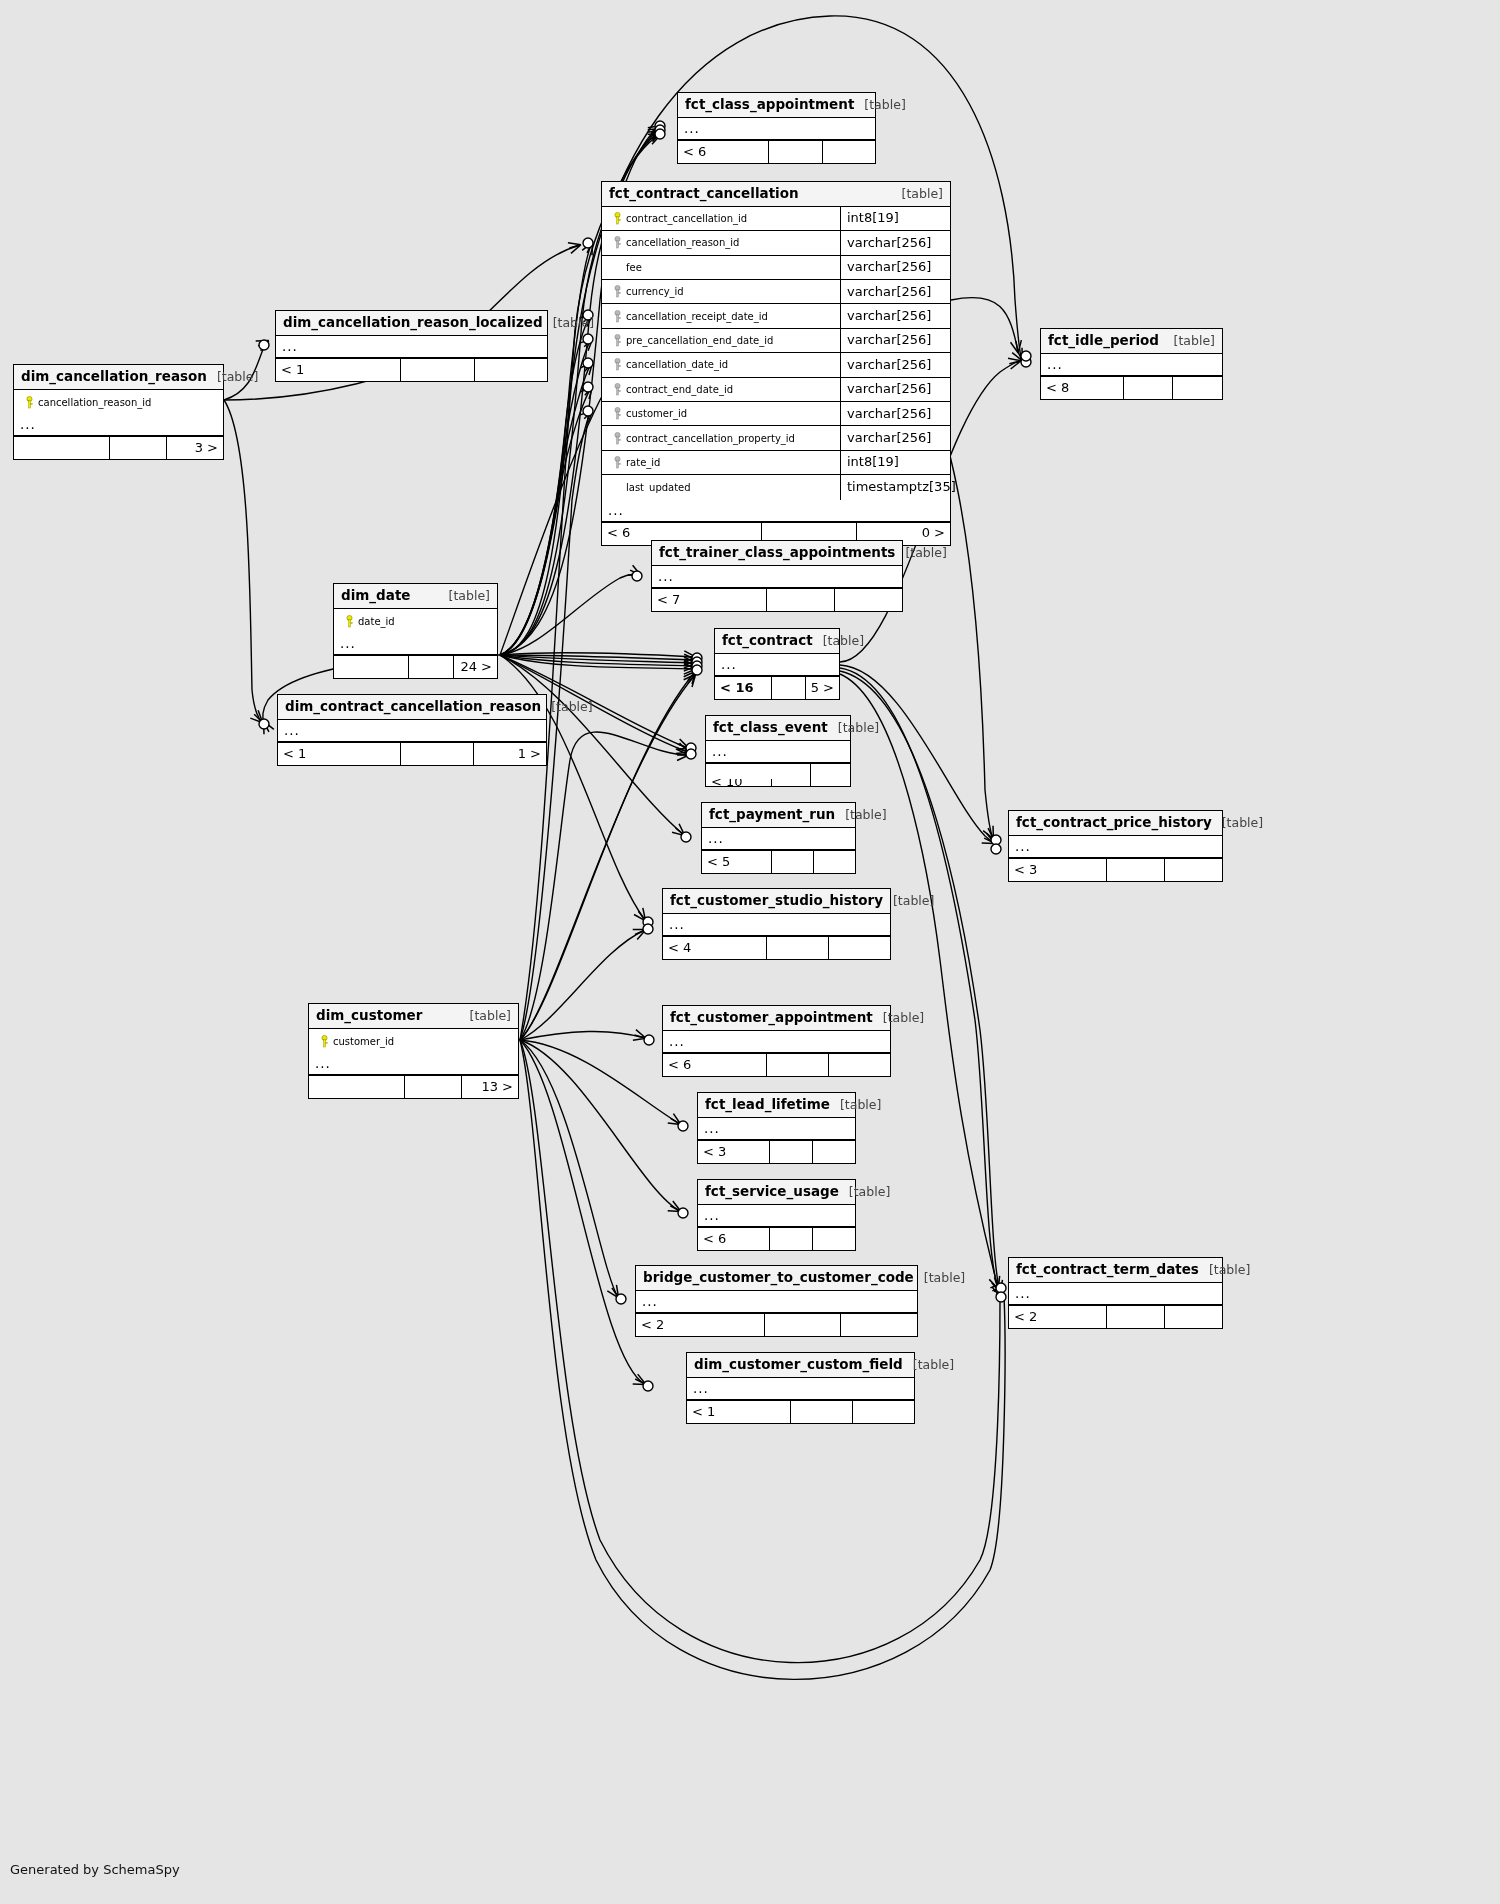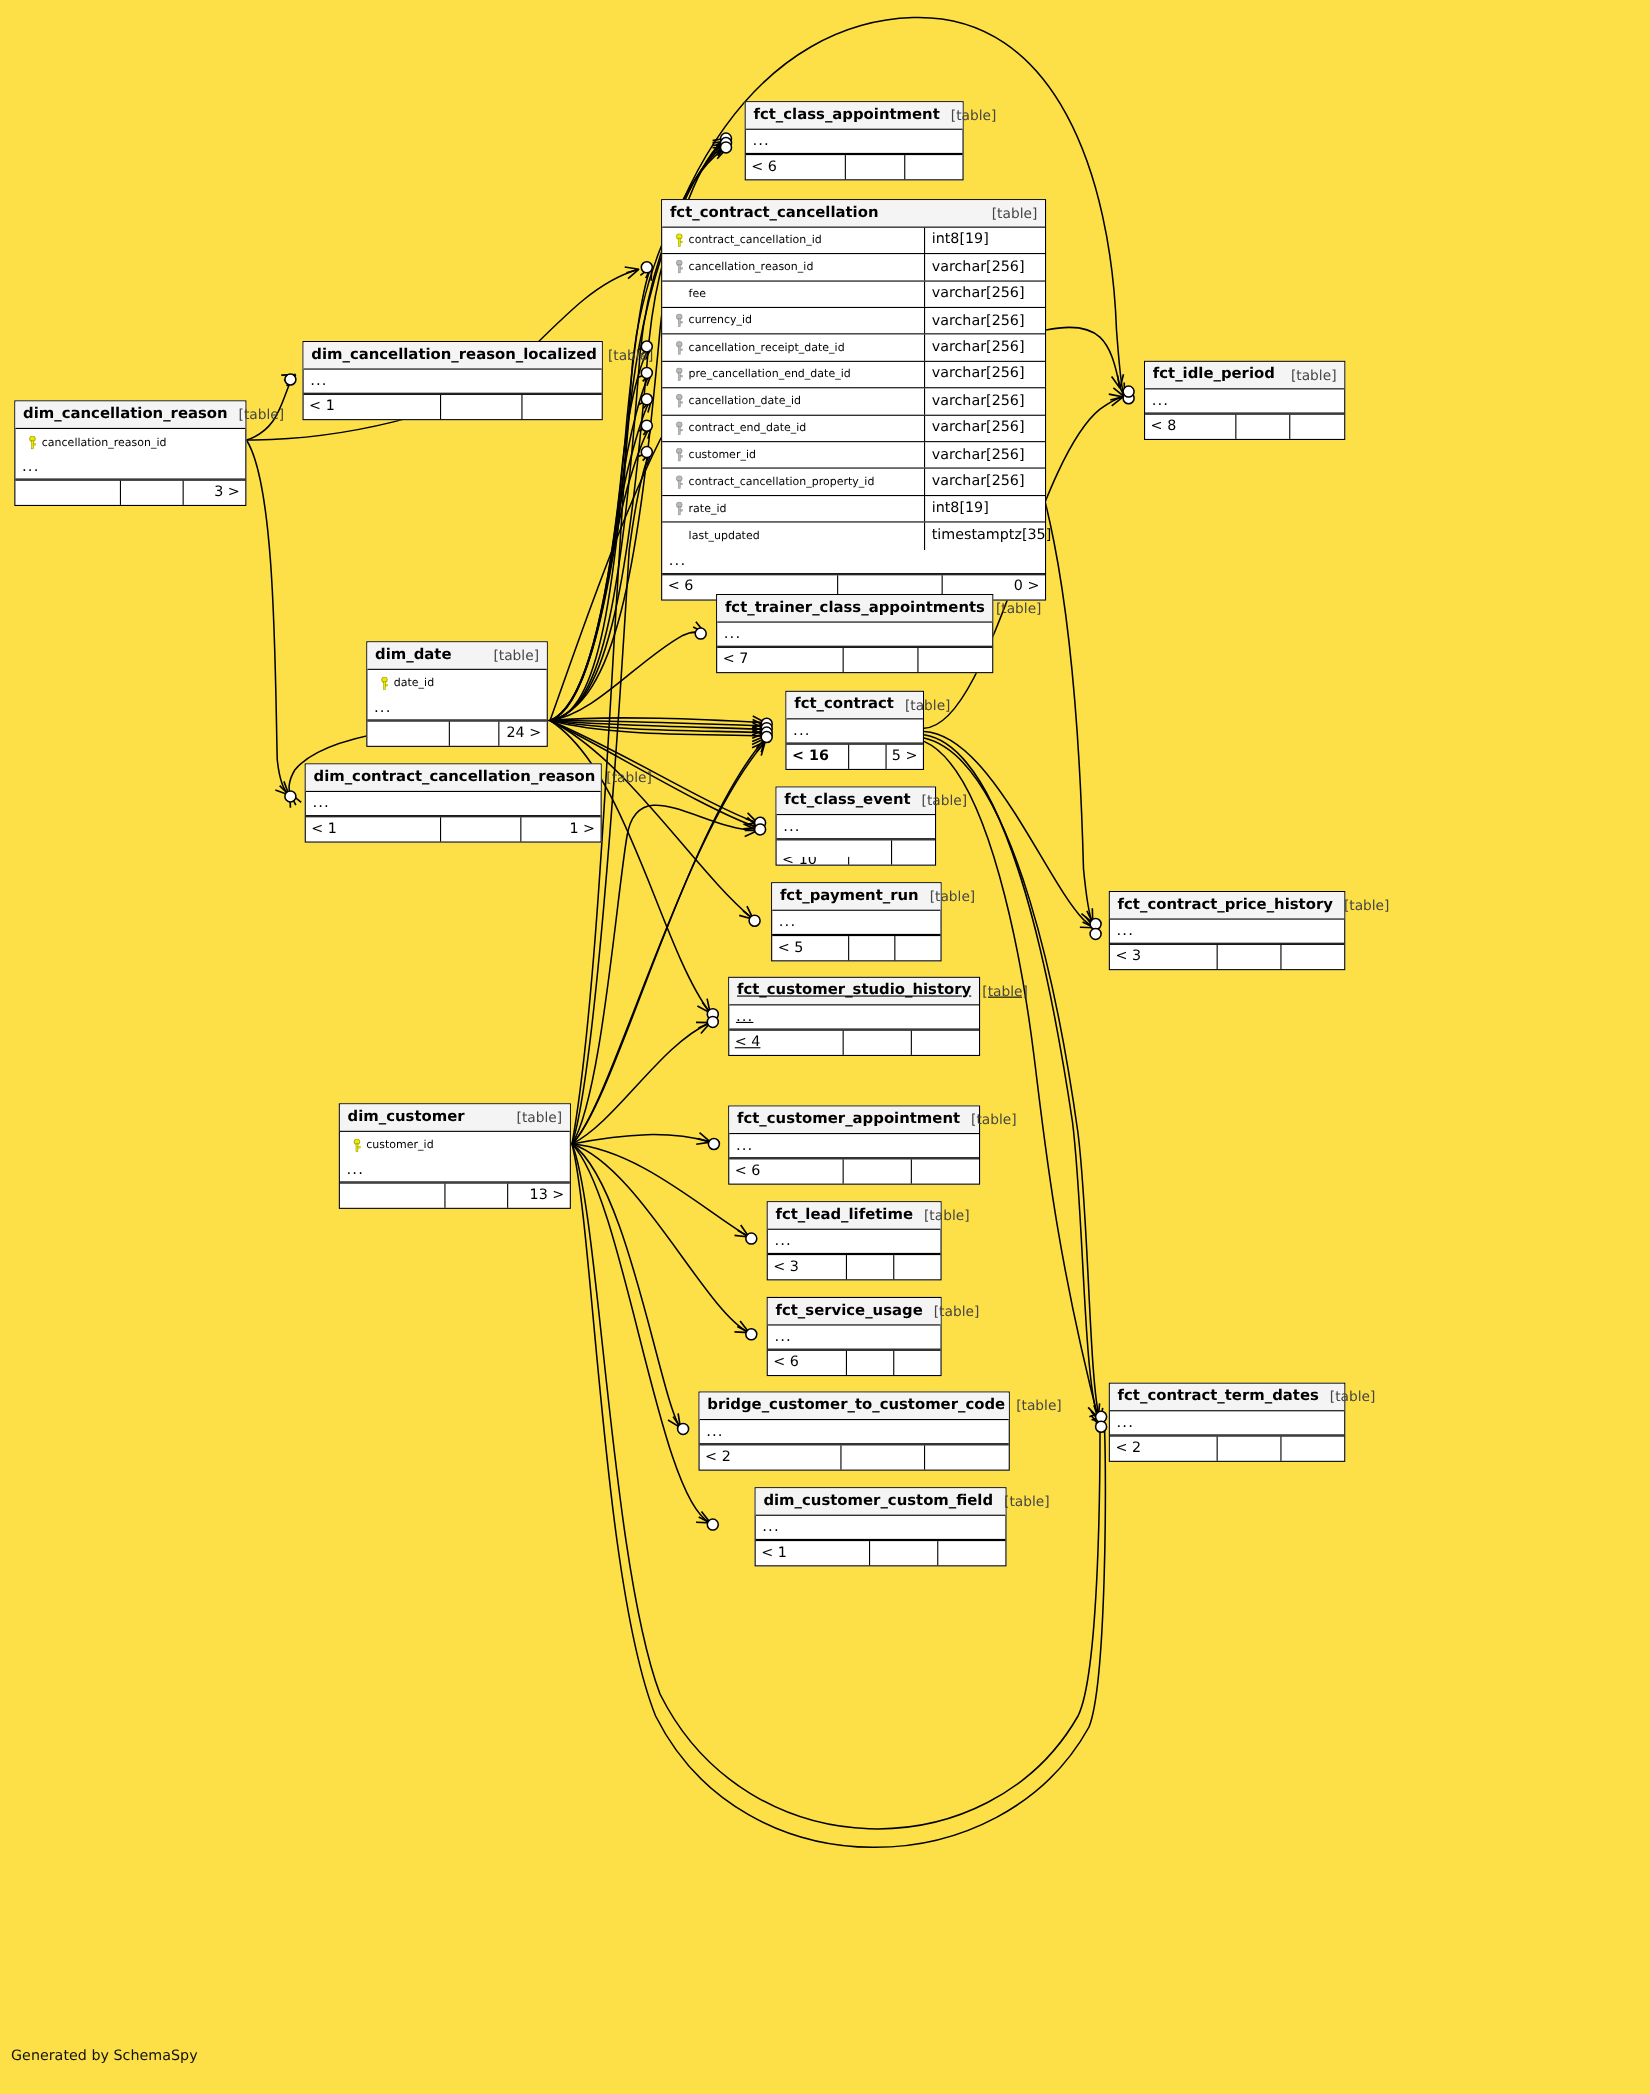--- a/index.html
+++ b/index.html
@@ -10,21 +10,21 @@
   }
   body {
     font-family: "DejaVu Sans", "Liberation Sans", sans-serif;
     color: #000000;
   }
   #canvas {
     position: relative;
     width: 1500px;
     height: 1904px;
     overflow: hidden;
-    background: #fde047;
+    background: #e5e5e5;
   }
   #edges {
     position: absolute;
     left: 0;
     top: 0;
     width: 1500px;
     height: 1904px;
     pointer-events: none;
   }
   .table-node {
@@ -556,21 +556,21 @@
           <span class="tbl-name">fct_payment_run</span>
           <span class="tbl-tag">[table]</span>
         </div>
         <div class="ellipsis-row">...</div>
         <div class="footer-row">
           <div class="fcell left b-r" style="width: 71px;">&lt; 5</div>
           <div class="fcell left b-r" style="width: 42px;"></div>
           <div class="fcell right" style="width: 42px;"></div>
         </div>
       </div>
-      <div class="table-node" style="left: 662px; top: 888px; width: 229px; text-decoration: underline;">
+      <div class="table-node" style="left: 662px; top: 888px; width: 229px;">
         <div class="tbl-header">
           <span class="tbl-name">fct_customer_studio_history</span>
           <span class="tbl-tag">[table]</span>
         </div>
         <div class="ellipsis-row">...</div>
         <div class="footer-row">
           <div class="fcell left b-r" style="width: 105px;">&lt; 4</div>
           <div class="fcell left b-r" style="width: 62px;"></div>
           <div class="fcell right" style="width: 62px;"></div>
         </div>

